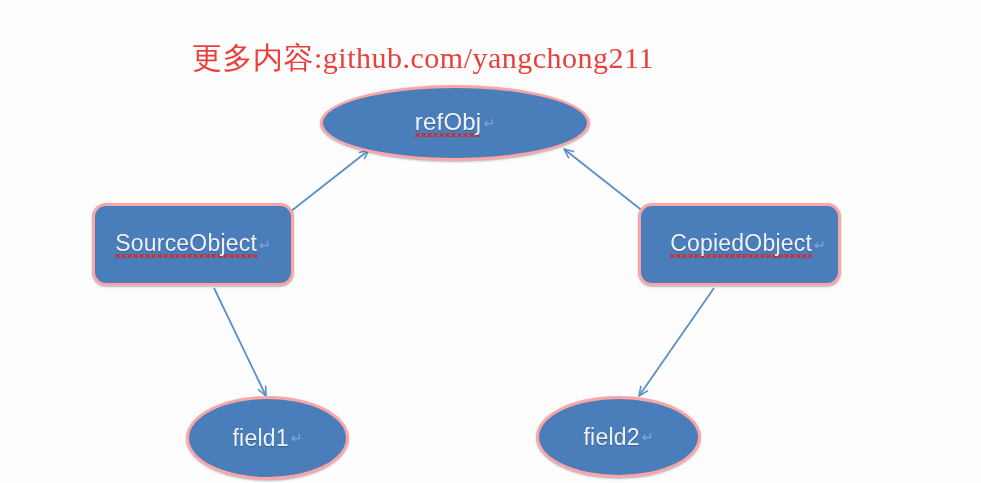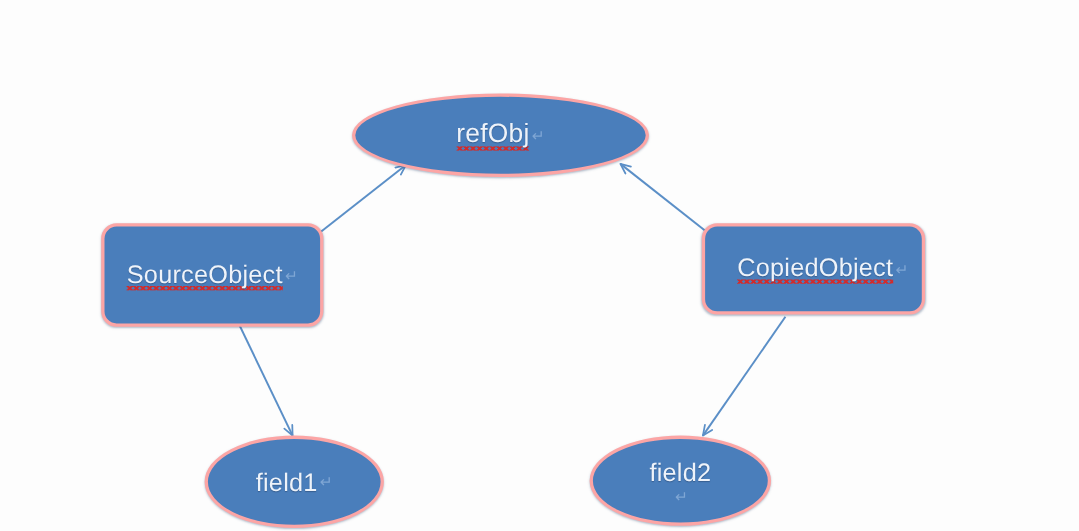--- a/index.html
+++ b/index.html
@@ -77,34 +77,35 @@
   .pilcrow {
     color: #7fa6d4;
     font-size: 14px;
     margin-left: 2px;
     vertical-align: 2px;
     background: none;
   }
 
   
   #node-refobj      { left: 320px; top: 85px;  width: 270px; height: 76px; }
-  #node-source      { left: 92px;  top: 203px; width: 202px; height: 94px; }
+  #node-source      { left: 92px;  top: 203px; width: 202px; height: 83px; }
   #node-copied      { left: 638px; top: 203px; width: 203px; height: 83px; padding-left: 17px; }
   #node-field1      { left: 186px; top: 396px; width: 163px; height: 84px; }
-  #node-field2      { left: 536px; top: 396px; width: 165px; height: 82px; flex-direction: column; }
+  #node-field2      { left: 536px; top: 396px; width: 165px; height: 82px; }
 
   #node-refobj .node-label { font-size: 24px; }
   #node-field1 .node-label,
   #node-field2 .node-label { font-size: 23px; }
 </style>
 </head>
 <body>
 
 <div id="canvas">
 
+  <div class="watermark">更多内容:github.com/yangchong211</div>
 
   <svg id="edges" viewBox="0 0 981 483" xmlns="http://www.w3.org/2000/svg">
     <defs>
       <marker id="openv" markerWidth="14" markerHeight="14" refX="10" refY="5" orient="auto" markerUnits="userSpaceOnUse">
         <path d="M1,1 L10,5 L1,9" fill="none" stroke="#5b8fc7" stroke-width="1.6" stroke-linecap="round" stroke-linejoin="round"></path>
       </marker>
     </defs>
 
     <line x1="290" y1="212" x2="369" y2="150" stroke="#5b8fc7" stroke-width="1.8" marker-end="url(#openv)"></line>
 

